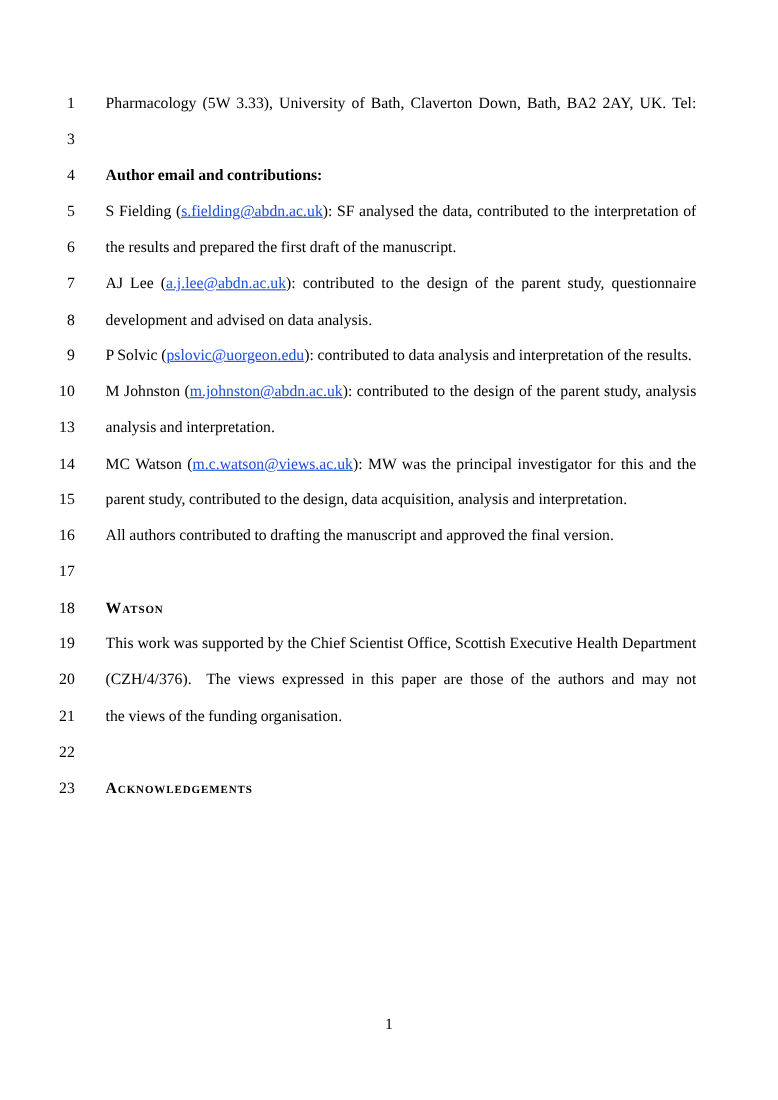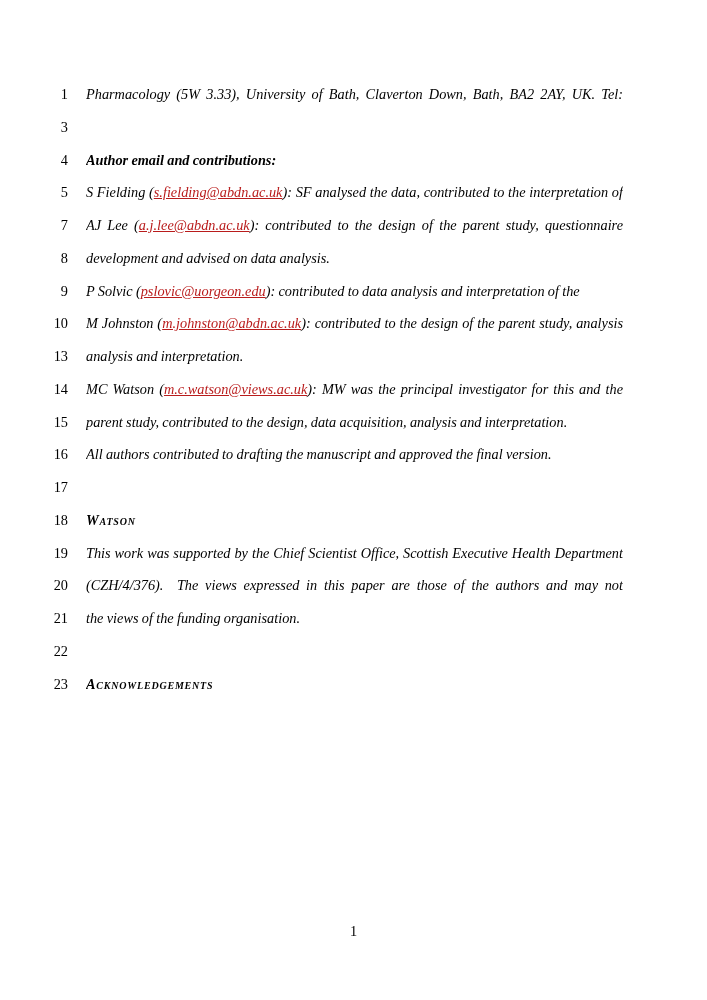--- a/index.html
+++ b/index.html
@@ -31,40 +31,39 @@
   .num {
     display: inline-block;
     width: 68px;
     text-align: right;
     vertical-align: top;
   }
   .txt {
     display: inline-block;
     width: 537px;
     height: 32.77px;
-    margin-left: 18px;
+    margin-left: 28px;
     vertical-align: top;
     overflow: hidden;
     word-spacing: -0.3px;
-    font-style: italic;
   }
   .justify {
     text-align: justify;
     text-align-last: justify;
   }
   .bold {
     font-weight: bold;
   }
   .smallcaps {
     font-weight: bold;
     font-variant: small-caps;
     letter-spacing: 0.8px;
   }
   .email {
-    color: #b91c1c;
+    color: #1d4ed8;
     text-decoration: underline;
     cursor: pointer;
   }
   .footer {
     position: absolute;
     top: 915px;
     left: 0;
     width: 707px;
     text-align: center;
     line-height: 32px;
@@ -72,20 +71,21 @@
 </style>
 </head>
 <body>
 
 <div class="page">
   <div class="content">
       <div class="row"><span class="num">1</span><span class="txt justify"><span>Pharmacology (5W 3.33), University of Bath, Claverton Down, Bath, BA2 2AY, UK. Tel:</span></span></div>
       <div class="row"><span class="num">3</span><span class="txt"></span></div>
       <div class="row"><span class="num">4</span><span class="txt bold"><span>Author email and contributions:</span></span></div>
       <div class="row"><span class="num">5</span><span class="txt justify"><span>S Fielding (</span><a class="email" href="#">s.fielding@abdn.ac.uk</a><span>): SF analysed the data, contributed to the interpretation of</span></span></div>
+      <div class="row"><span class="num">6</span><span class="txt"><span>the results and prepared the first draft of the manuscript.</span></span></div>
       <div class="row"><span class="num">7</span><span class="txt justify"><span>AJ Lee (</span><a class="email" href="#">a.j.lee@abdn.ac.uk</a><span>): contributed to the design of the parent study, questionnaire</span></span></div>
       <div class="row"><span class="num">8</span><span class="txt"><span>development and advised on data analysis.</span></span></div>
       <div class="row"><span class="num">9</span><span class="txt"><span>P Solvic (</span><a class="email" href="#">pslovic@uorgeon.edu</a><span>): contributed to data analysis and interpretation of the results.</span></span></div>
       <div class="row"><span class="num">10</span><span class="txt justify"><span>M Johnston (</span><a class="email" href="#">m.johnston@abdn.ac.uk</a><span>): contributed to the design of the parent study, analysis</span></span></div>
       <div class="row"><span class="num">13</span><span class="txt"><span>analysis and interpretation.</span></span></div>
       <div class="row"><span class="num">14</span><span class="txt justify"><span>MC Watson (</span><a class="email" href="#">m.c.watson@views.ac.uk</a><span>): MW was the principal investigator for this and the</span></span></div>
       <div class="row"><span class="num">15</span><span class="txt"><span>parent study, contributed to the design, data acquisition, analysis and interpretation.</span></span></div>
       <div class="row"><span class="num">16</span><span class="txt"><span>All authors contributed to drafting the manuscript and approved the final version.</span></span></div>
       <div class="row"><span class="num">17</span><span class="txt"></span></div>
       <div class="row"><span class="num">18</span><span class="txt smallcaps"><span>Watson</span></span></div>

